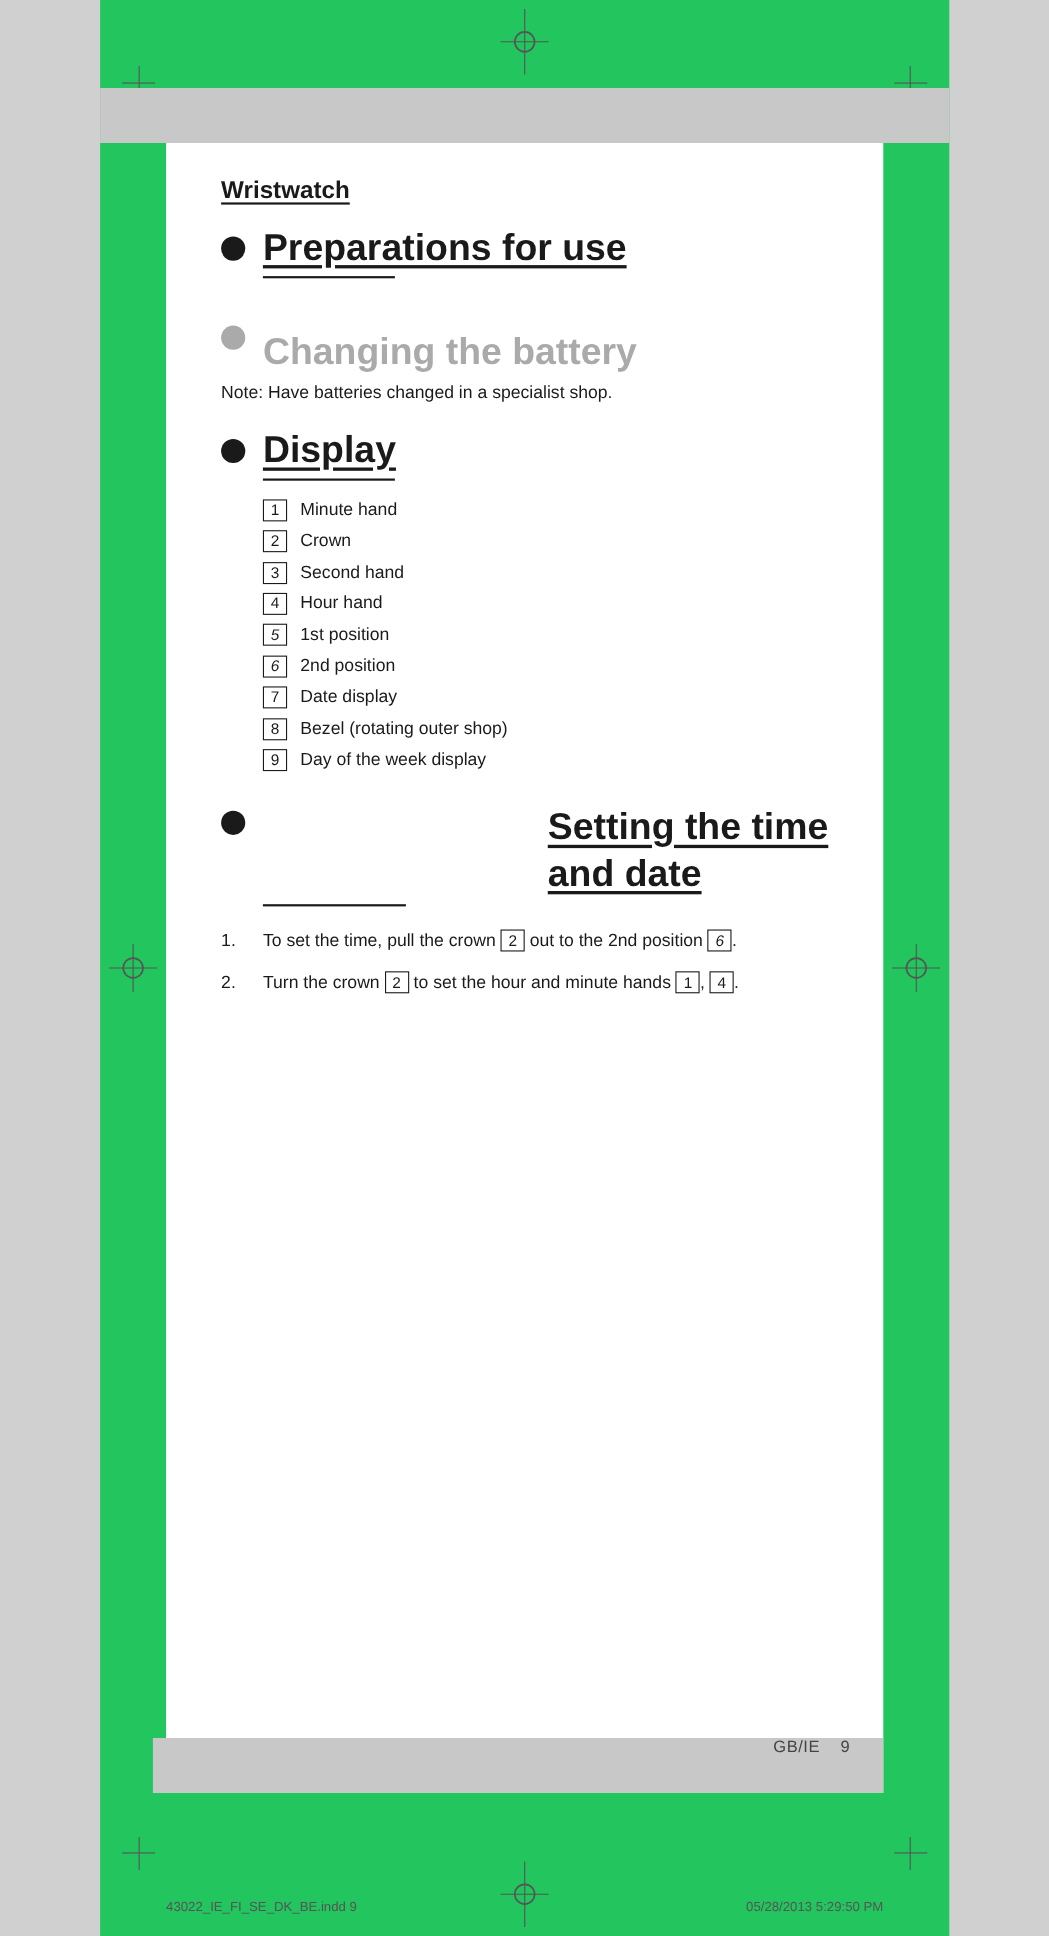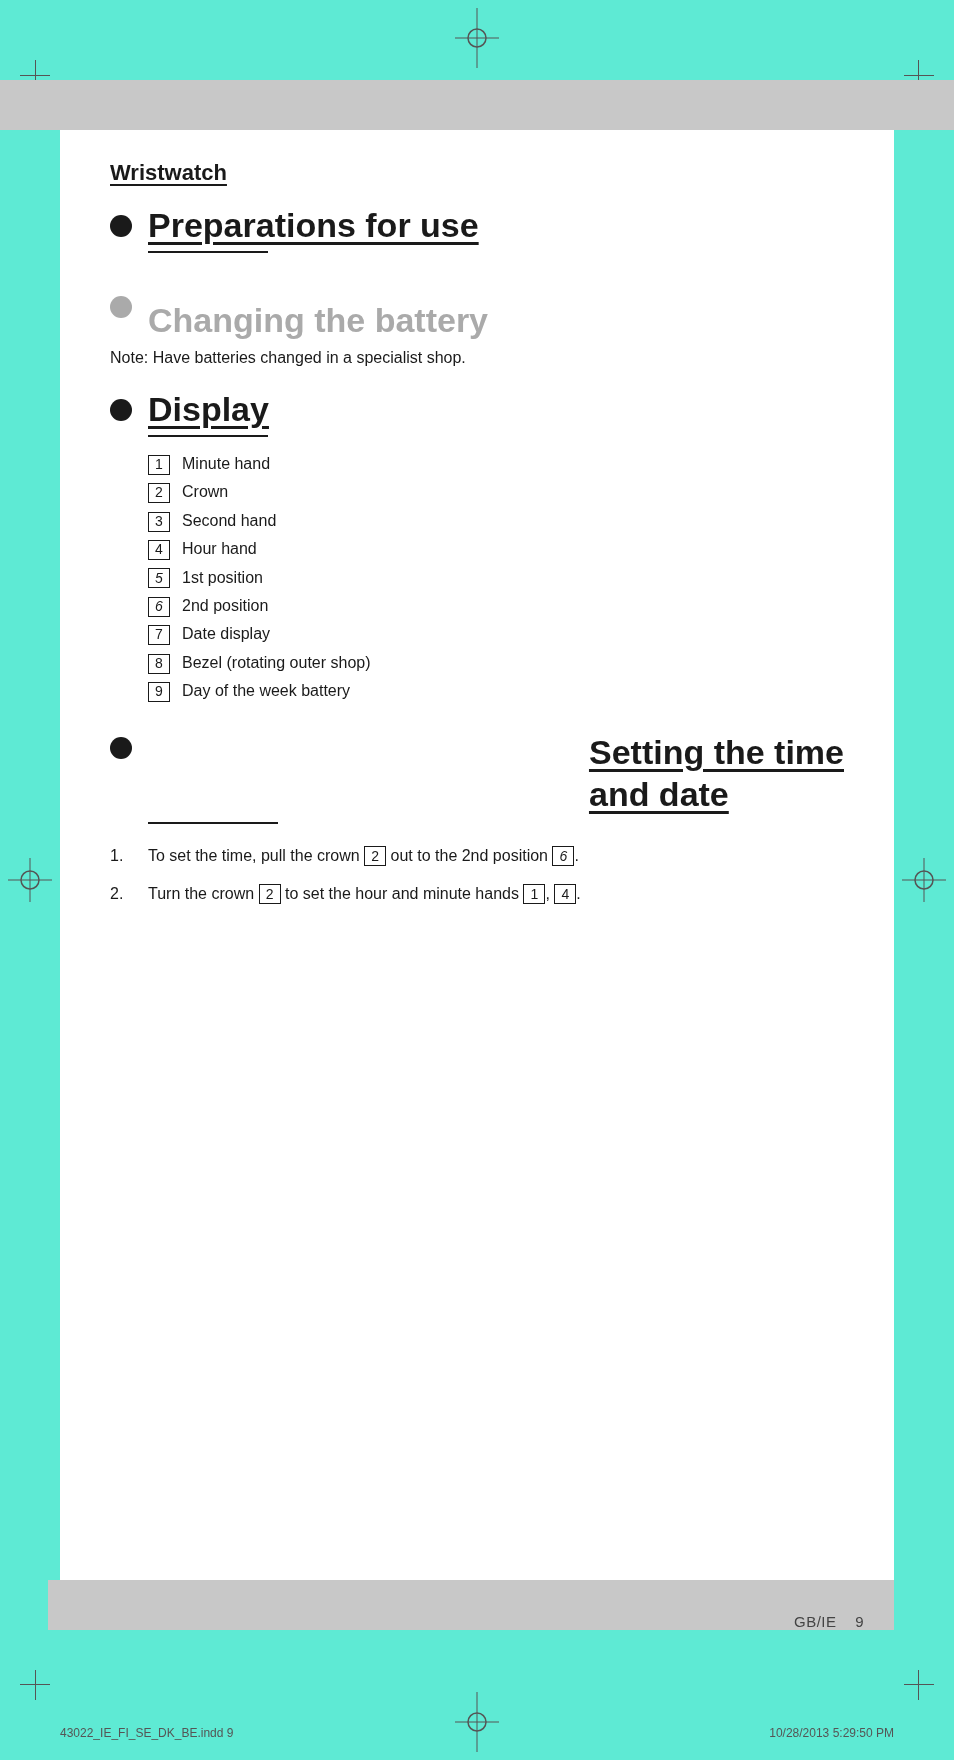--- a/index.html
+++ b/index.html
@@ -7,23 +7,23 @@
     body {
       background: #d0d0d0;
       display: flex;
       justify-content: center;
       align-items: flex-start;
       min-height: 100vh;
       font-family: Arial, Helvetica, sans-serif;
     }
 
     .page-wrapper {
-      width: 954px;
+      width: 772px;
       min-height: 1760px;
-      background: #5eead4;
+      background: #22c55e;
       position: relative;
       display: flex;
       flex-direction: column;
       align-items: center;
     }
 
     
     .reg-mark {
       position: absolute;
       width: 40px;
@@ -76,21 +76,21 @@
 
     
     .footer-bar {
       position: absolute;
       bottom: 130px;
       left: 48px;
       right: 60px;
       height: 50px;
       background: #c8c8c8;
       display: flex;
-      align-items: flex-end;
+      align-items: flex-start;
       justify-content: flex-end;
       padding-right: 30px;
     }
 
     .footer-text {
       font-size: 15px;
       color: #444;
       letter-spacing: 0.5px;
     }
 
@@ -346,21 +346,21 @@
       <li>
         <span class="num-box">7</span>
         <span>Date display</span>
       </li>
       <li>
         <span class="num-box">8</span>
         <span>Bezel (rotating outer shop)</span>
       </li>
       <li>
         <span class="num-box">9</span>
-        <span>Day of the week battery</span>
+        <span>Day of the week display</span>
       </li>
     </ul>
 
     <div style="margin-top:28px;">
       <div class="section-heading two-line-heading" style="align-items:flex-start;justify-content:space-between;">
         <div class="bullet-circle" style="margin-top:6px;"></div>
         <div>
           <div class="heading-text">Setting the time</div>
           <div class="heading-text">and date</div>
         </div>
@@ -388,16 +388,16 @@
   </div>
 
   <div class="footer-bar">
     <span class="footer-text">
       <span>GB/IE</span>&nbsp;&nbsp;&nbsp;&nbsp;<span>9</span>
     </span>
   </div>
 
   <div class="bottom-meta">
     <span>43022_IE_FI_SE_DK_BE.indd   9</span>
-    <span>10/28/2013   5:29:50 PM</span>
+    <span>05/28/2013   5:29:50 PM</span>
   </div>
 
 </div>
 
 </body></html>

